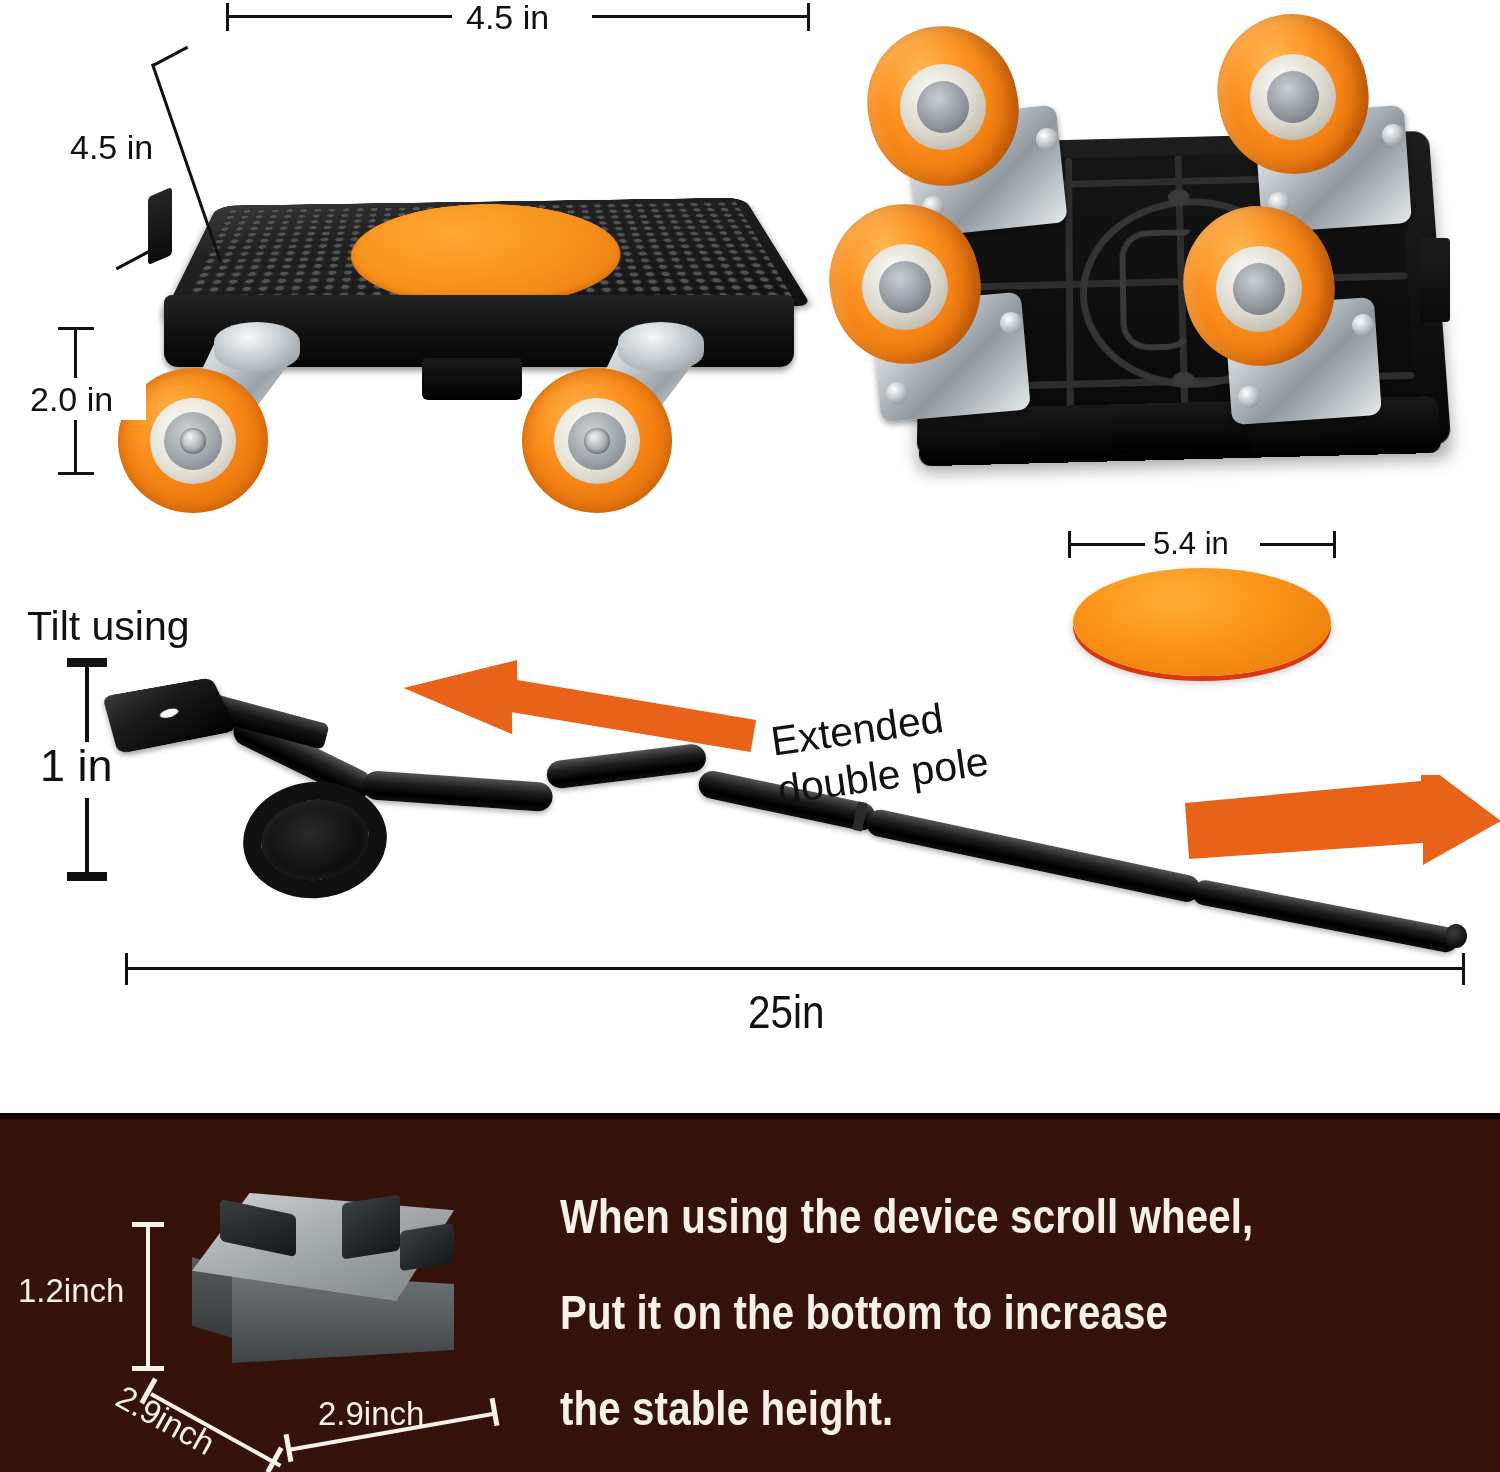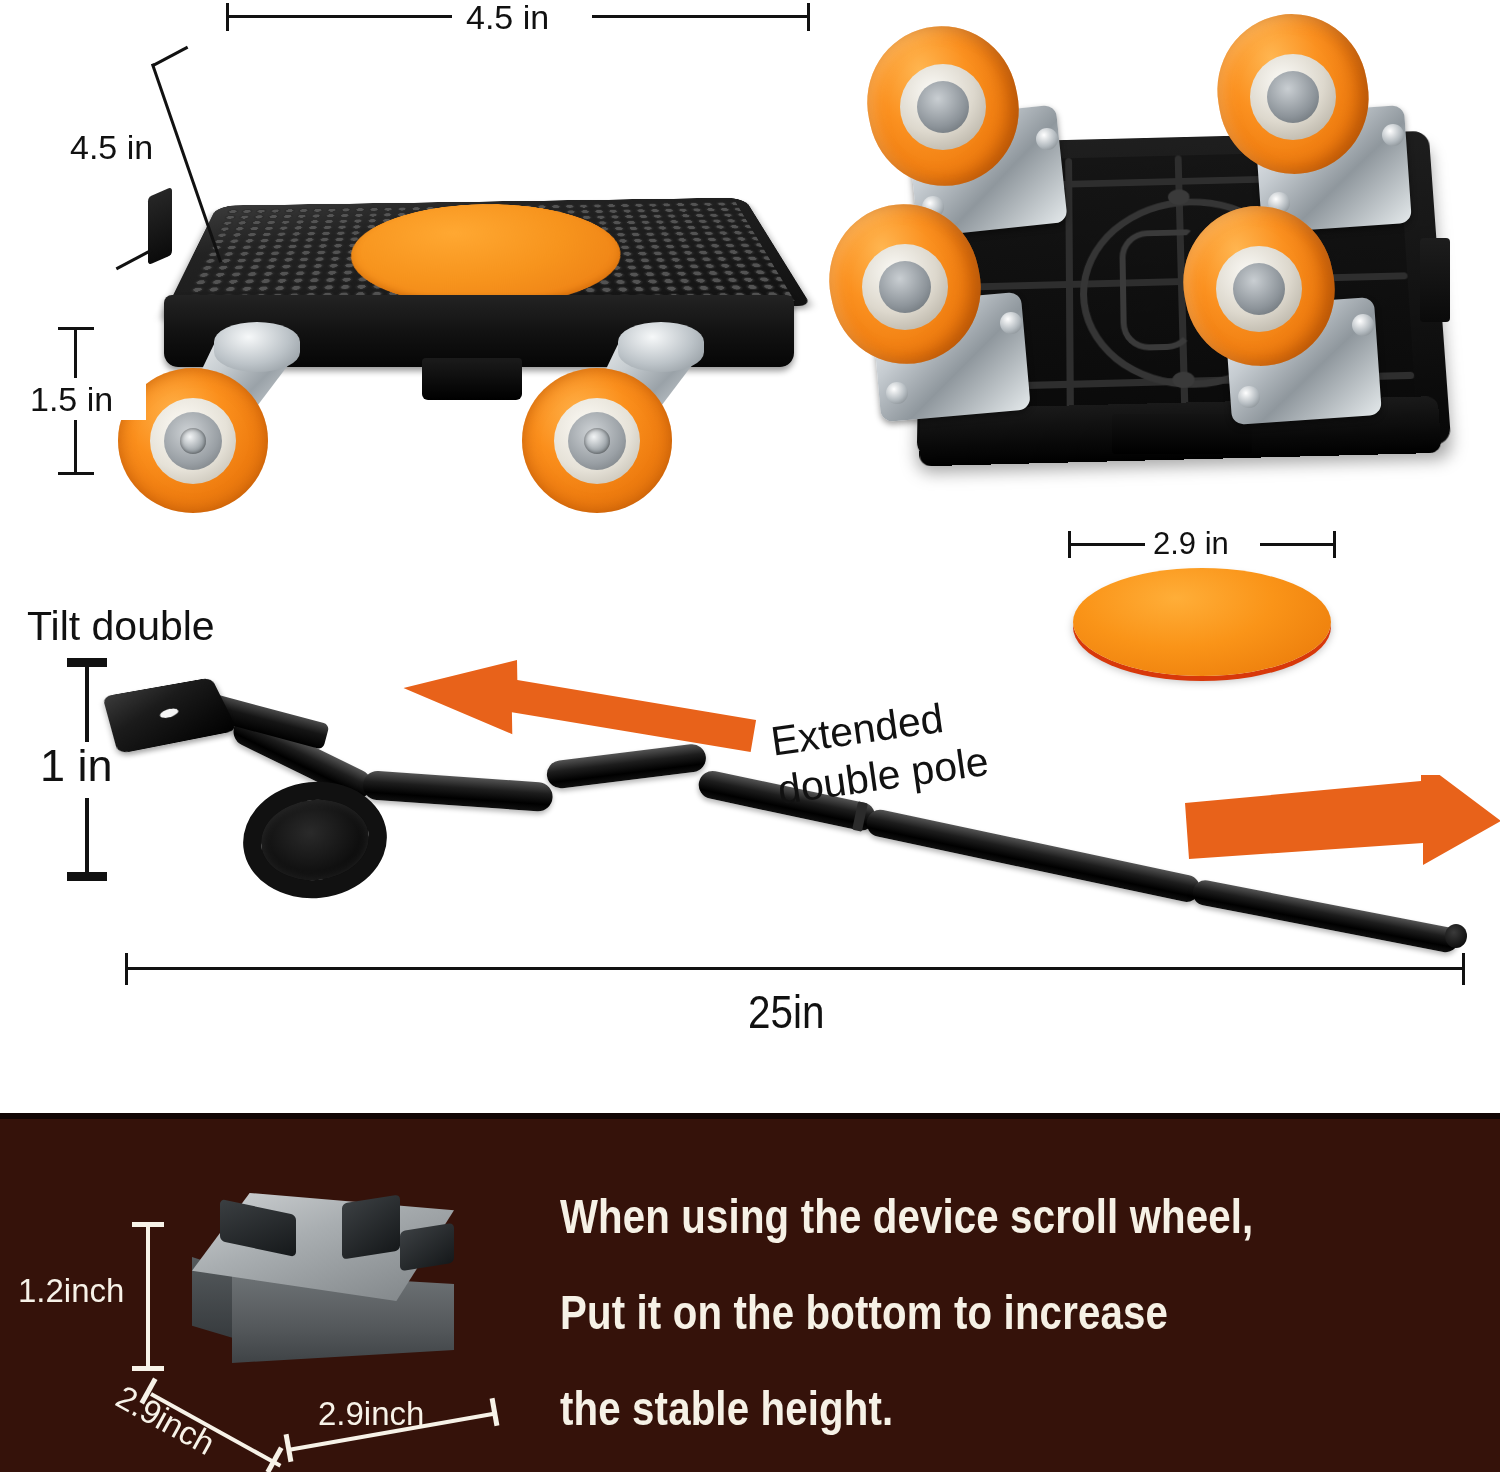--- a/index.html
+++ b/index.html
@@ -204,21 +204,21 @@
 
   <div class="dimline" style="left:185px;top:58px;width:3px;height:210px;transform:rotate(-19deg);transform-origin:50% 50%;"></div>
   <div class="dimline" style="left:150px;top:55px;width:40px;height:3px;transform:rotate(-28deg);"></div>
   <div class="dimline" style="left:114px;top:258px;width:40px;height:3px;transform:rotate(-28deg);"></div>
   <div class="dimlabel" style="left:70px;top:128px;font-size:34px;">4.5 in</div>
 
   <div class="dimline" style="left:74px;top:327px;width:3px;height:148px;"></div>
   <div class="dimline" style="left:58px;top:327px;width:36px;height:3px;"></div>
   <div class="dimline" style="left:58px;top:472px;width:36px;height:3px;"></div>
   <div style="position:absolute;left:26px;top:378px;width:120px;height:42px;background:#fff;"></div>
-  <div class="dimlabel" style="left:30px;top:380px;font-size:34px;">1.5 in</div>
+  <div class="dimlabel" style="left:30px;top:380px;font-size:34px;">2.0 in</div>
 
   <div class="botview">
     <div class="bv-base"></div>
     <div class="bv-inner">
       <div class="bv-grid-h" style="top:24px;"></div>
       <div class="bv-grid-h" style="top:128px;"></div>
       <div class="bv-grid-h" style="top:228px;"></div>
       <div class="bv-grid-v" style="left:110px;"></div>
       <div class="bv-grid-v" style="left:222px;"></div>
       <div class="bv-grid-v" style="left:334px;"></div>
@@ -269,24 +269,24 @@
       <div class="bw" style="left:6px;top:2px;transform:rotate(-11deg);"></div>
       <div class="bhub" style="left:38px;top:42px;"></div>
       <div class="bhub2" style="left:55px;top:59px;"></div>
     </div>
   </div>
 
   <div class="dimline" style="left:1068px;top:543px;width:268px;height:3px;"></div>
   <div class="dimline" style="left:1068px;top:531px;width:3px;height:27px;"></div>
   <div class="dimline" style="left:1333px;top:531px;width:3px;height:27px;"></div>
   <div style="position:absolute;left:1145px;top:528px;width:115px;height:32px;background:#fff;"></div>
-  <div class="dimlabel" style="left:1153px;top:526px;font-size:31px;">2.9 in</div>
+  <div class="dimlabel" style="left:1153px;top:526px;font-size:31px;">5.4 in</div>
   <div class="disc29"></div>
 
-  <div class="dimlabel" style="left:27px;top:603px;font-size:41px;">Tilt double</div>
+  <div class="dimlabel" style="left:27px;top:603px;font-size:41px;">Tilt using</div>
   <div class="dimline" style="left:85px;top:660px;width:4px;height:220px;"></div>
   <div class="dimline" style="left:67px;top:658px;width:40px;height:9px;"></div>
   <div class="dimline" style="left:67px;top:872px;width:40px;height:9px;"></div>
   <div style="position:absolute;left:32px;top:742px;width:116px;height:56px;background:#fff;"></div>
   <div class="dimlabel" style="left:40px;top:740px;font-size:45px;">1 in</div>
 
   <div class="pole">
     <div class="seg s1"></div>
     <div class="seg s2"></div>
     <div class="seg s3"></div>

